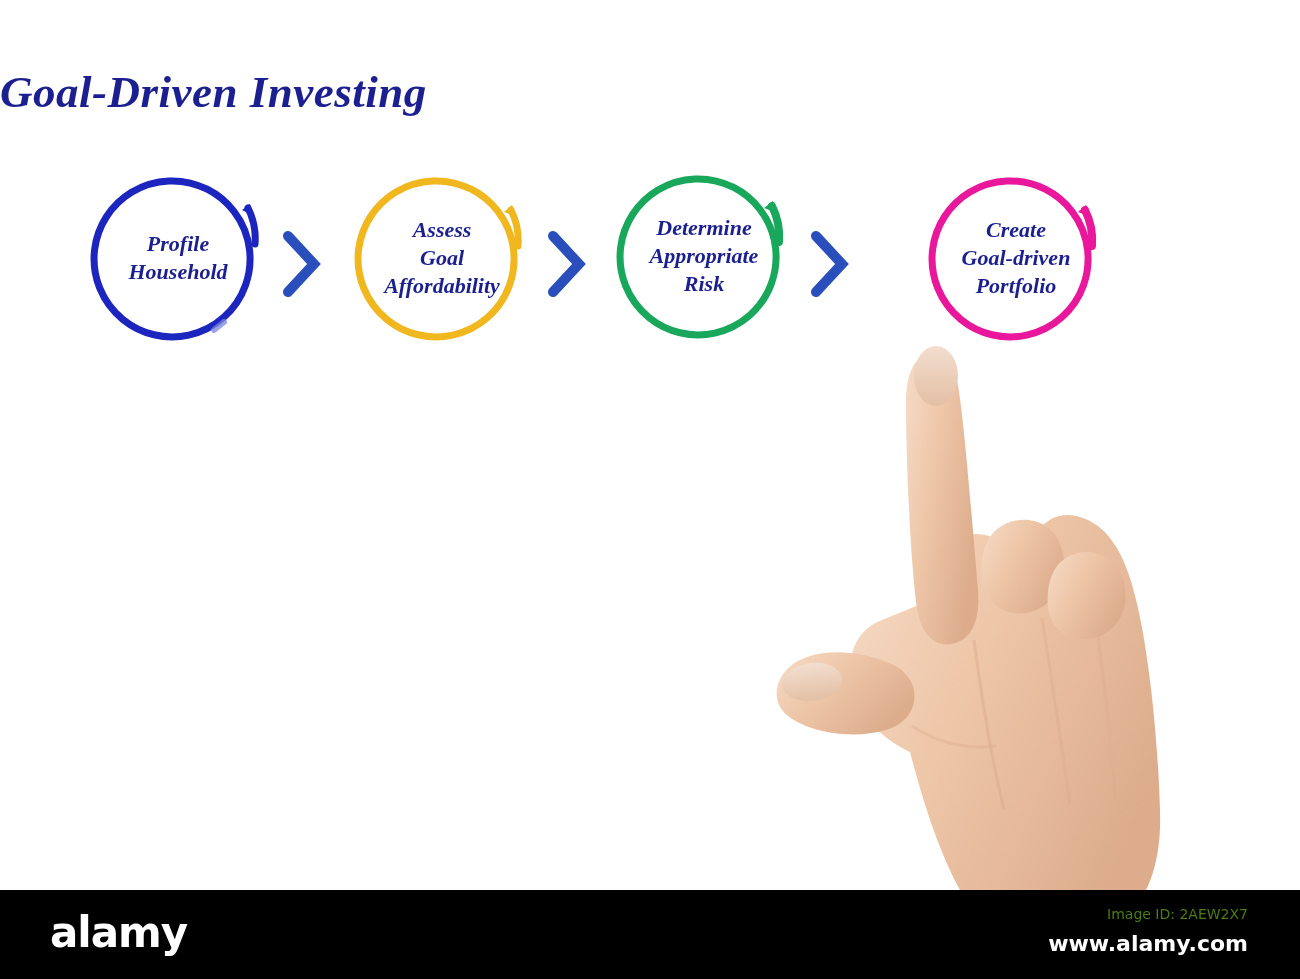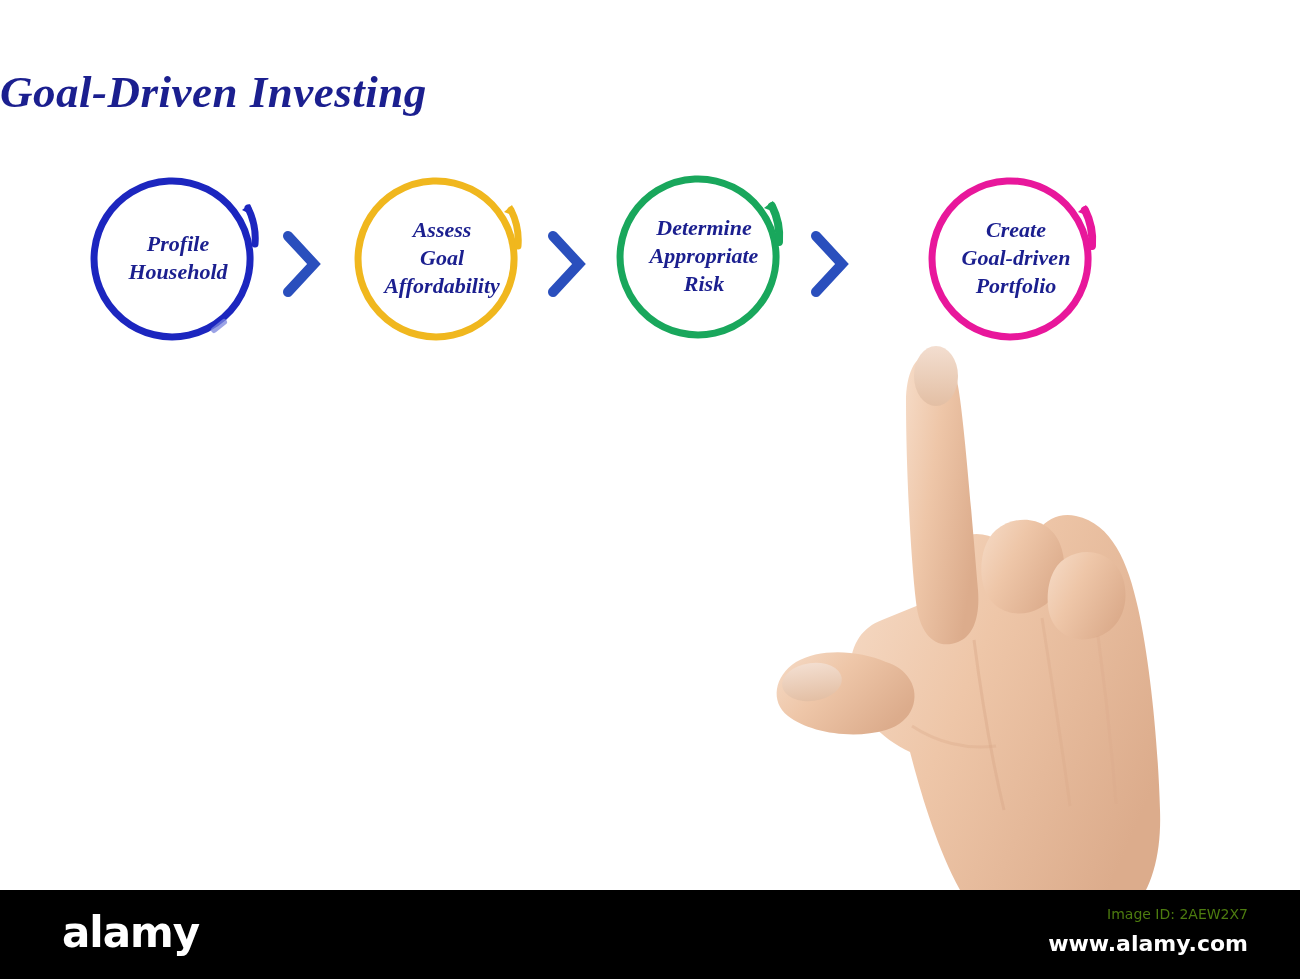--- a/index.html
+++ b/index.html
@@ -105,21 +105,20 @@
   }
   #alamy-logo {
     position: absolute;
     left: 50px;
     top: 908px;
     font-family: "DejaVu Sans", sans-serif;
     font-weight: bold;
     font-size: 42px;
     letter-spacing: -1px;
     color: #ffffff;
-    margin-left: 12px;
   }
   #image-id {
     position: absolute;
     right: 52px;
     top: 906px;
     font-family: "DejaVu Sans", sans-serif;
     font-size: 14px;
     color: #4d7c0f;
     text-align: right;
   }

